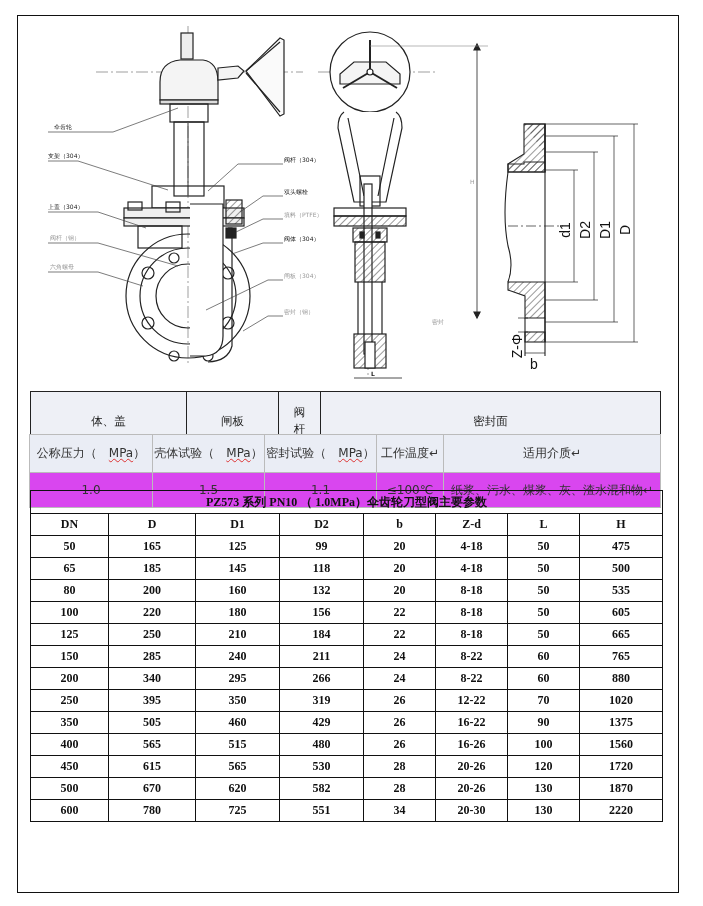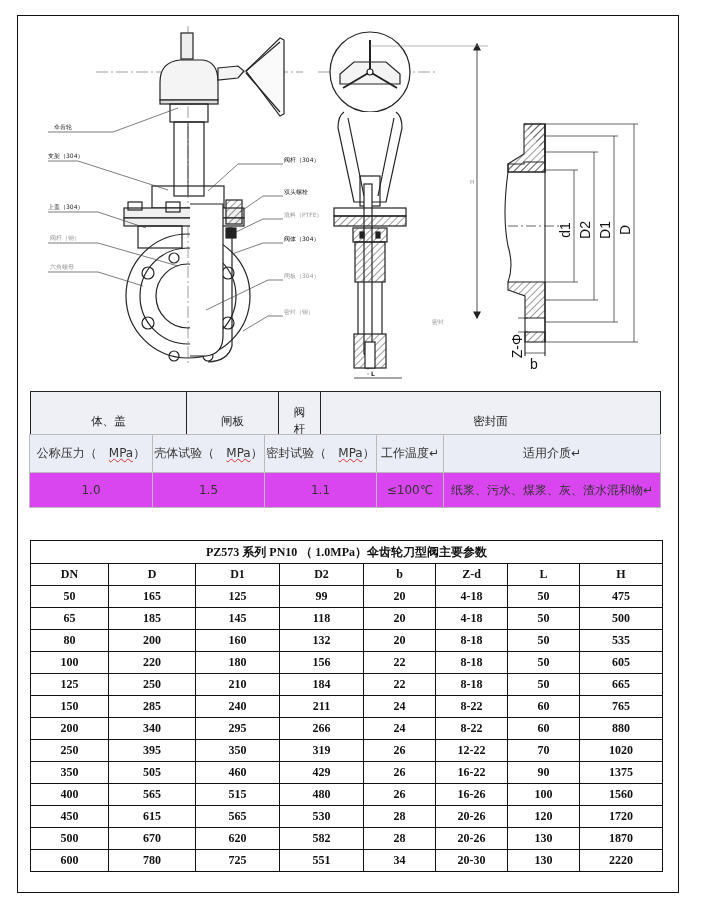--- a/index.html
+++ b/index.html
@@ -20,21 +20,21 @@
               line-height: 17px; }
     .mat tr.head td { background: #eef0f6; }
 
     .perf { left: 29px; top: 434px; width: 632px; font-family: "DejaVu Sans", sans-serif;
             font-size: 12px; color: #333; }
     .perf td { border: 1px solid #bbb; text-align: center; padding: 0; }
     .perf tr.head td { background: #eaedf5; height: 37px; }
     .perf tr.vals td { background: #d946ef; height: 34px; }
     .perf .mpa { text-decoration: underline wavy #d33; text-decoration-thickness: 1px; padding-left: 12px; }
 
-    .params { left: 30px; top: 540px; width: 633px; font-family: "Liberation Serif", serif;
+    .params { left: 30px; top: 490px; width: 633px; font-family: "Liberation Serif", serif;
               font-weight: bold; font-size: 12px; color: #111; }
     .params td { border: 1px solid #111; text-align: center; padding: 0; height: 21px; }
     .params tr.title td { height: 22px; font-size: 12px; }
     .params tr.group td { height: 21px; }
     .params tr.cols td { height: 21px; }
   </style>
 </head>
 <body>
 
 <div class="frame"></div>

